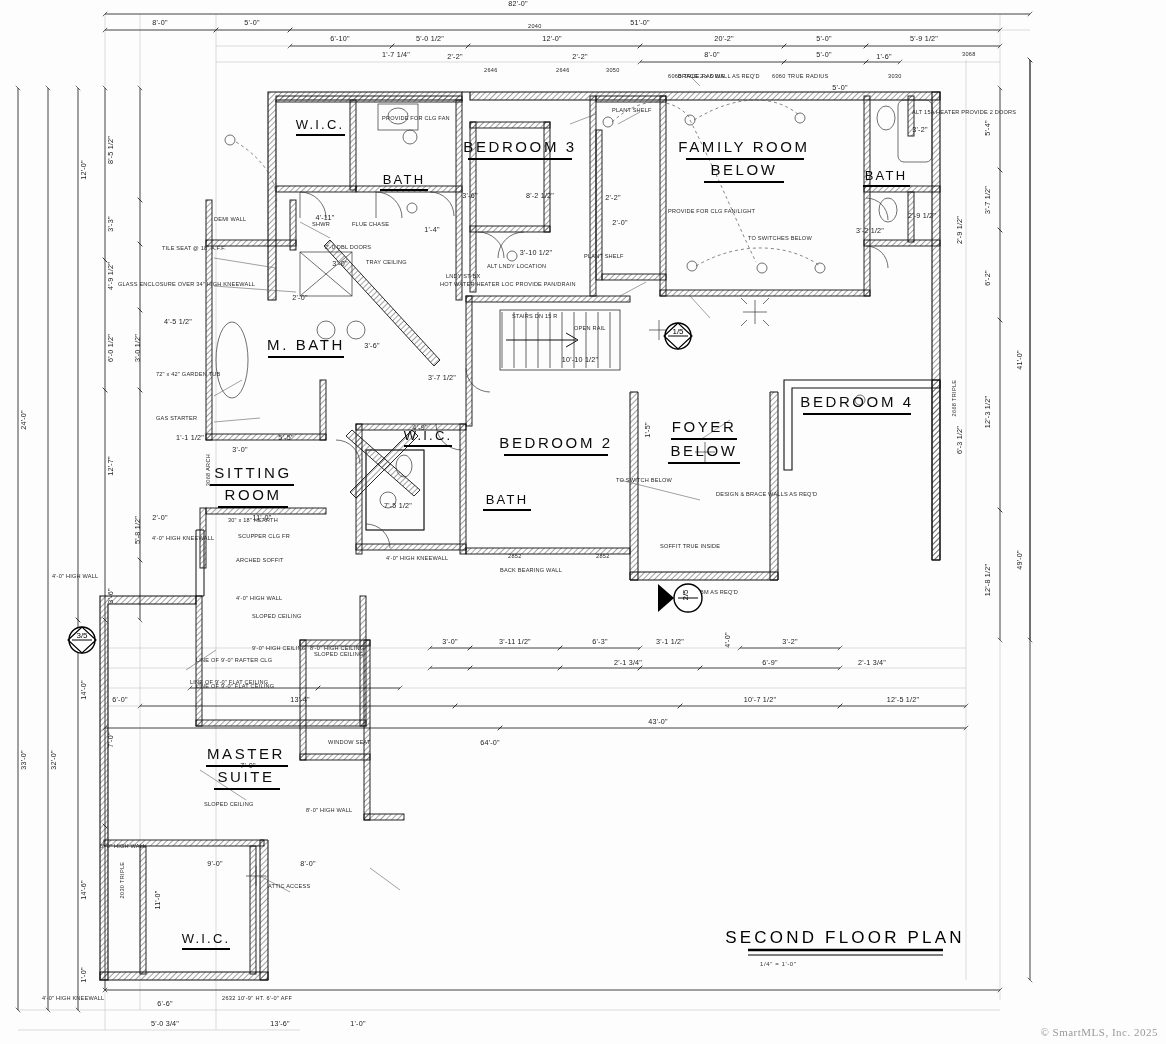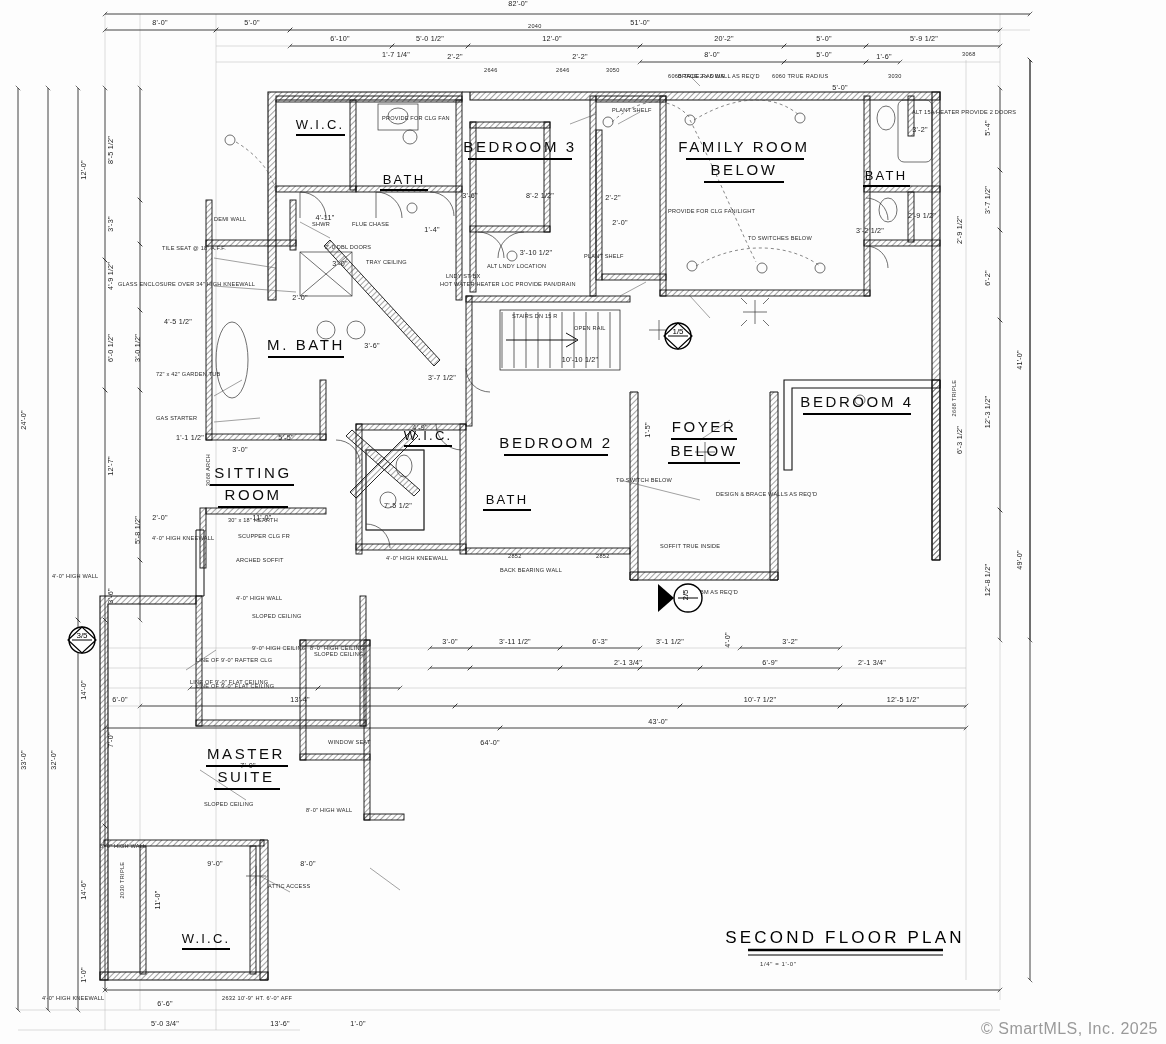--- a/index.html
+++ b/index.html
@@ -1,21 +1,21 @@
 <!DOCTYPE html>
 <html><head>
 <meta charset="utf-8">
 <style>
   html,body{margin:0;padding:0;background:#ffffff;}
   body{width:1166px;height:1044px;overflow:hidden;
        font-family:"Liberation Sans", sans-serif;}
   #sheet{position:relative;width:1166px;height:1044px;background:#fdfdfd;}
   svg{display:block;}
-  .wm{position:absolute;right:8px;bottom:6px;font-size:16px;color:#9a9a9a;
-      letter-spacing:.5px;font-family:Liberation Sans, sans-serif;}
+  .wm{position:absolute;right:8px;bottom:6px;font-size:11px;color:#9a9a9a;
+      letter-spacing:.5px;font-family:Liberation Serif, serif;}
   text{font-family:"Liberation Sans",sans-serif;fill:#111;}
   .roomlbl{font-size:15px;letter-spacing:2.6px;fill:#0c0c0c;}
   .roomlbl2{font-size:13px;letter-spacing:2.2px;fill:#0c0c0c;}
   .title{font-size:17px;letter-spacing:3.2px;fill:#000;}
   .scale{font-size:6px;letter-spacing:.6px;fill:#333;}
   .dim{font-size:7.2px;fill:#1a1a1a;letter-spacing:.2px;}
   .note{font-size:5.6px;fill:#2a2a2a;letter-spacing:.2px;}
   .win{font-size:5.6px;fill:#2a2a2a;letter-spacing:.3px;}
   .mk{font-size:8px;fill:#000;}
 </style>

